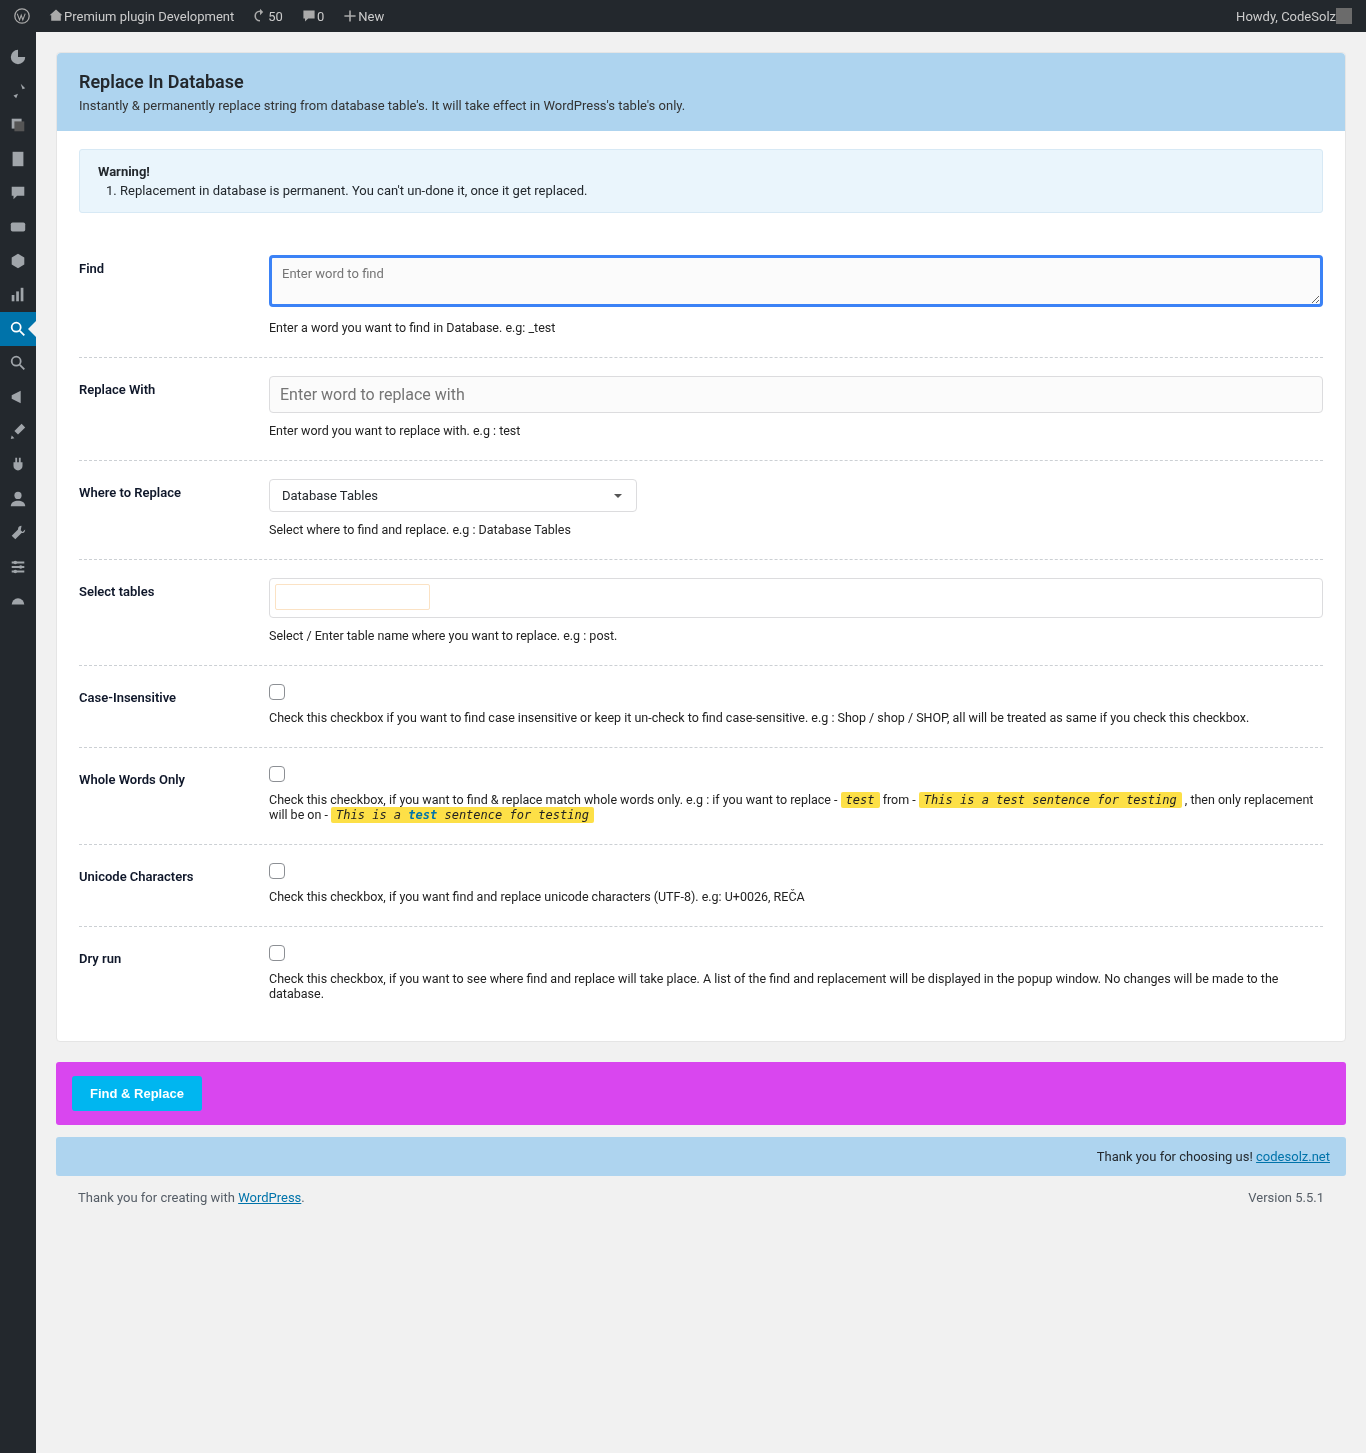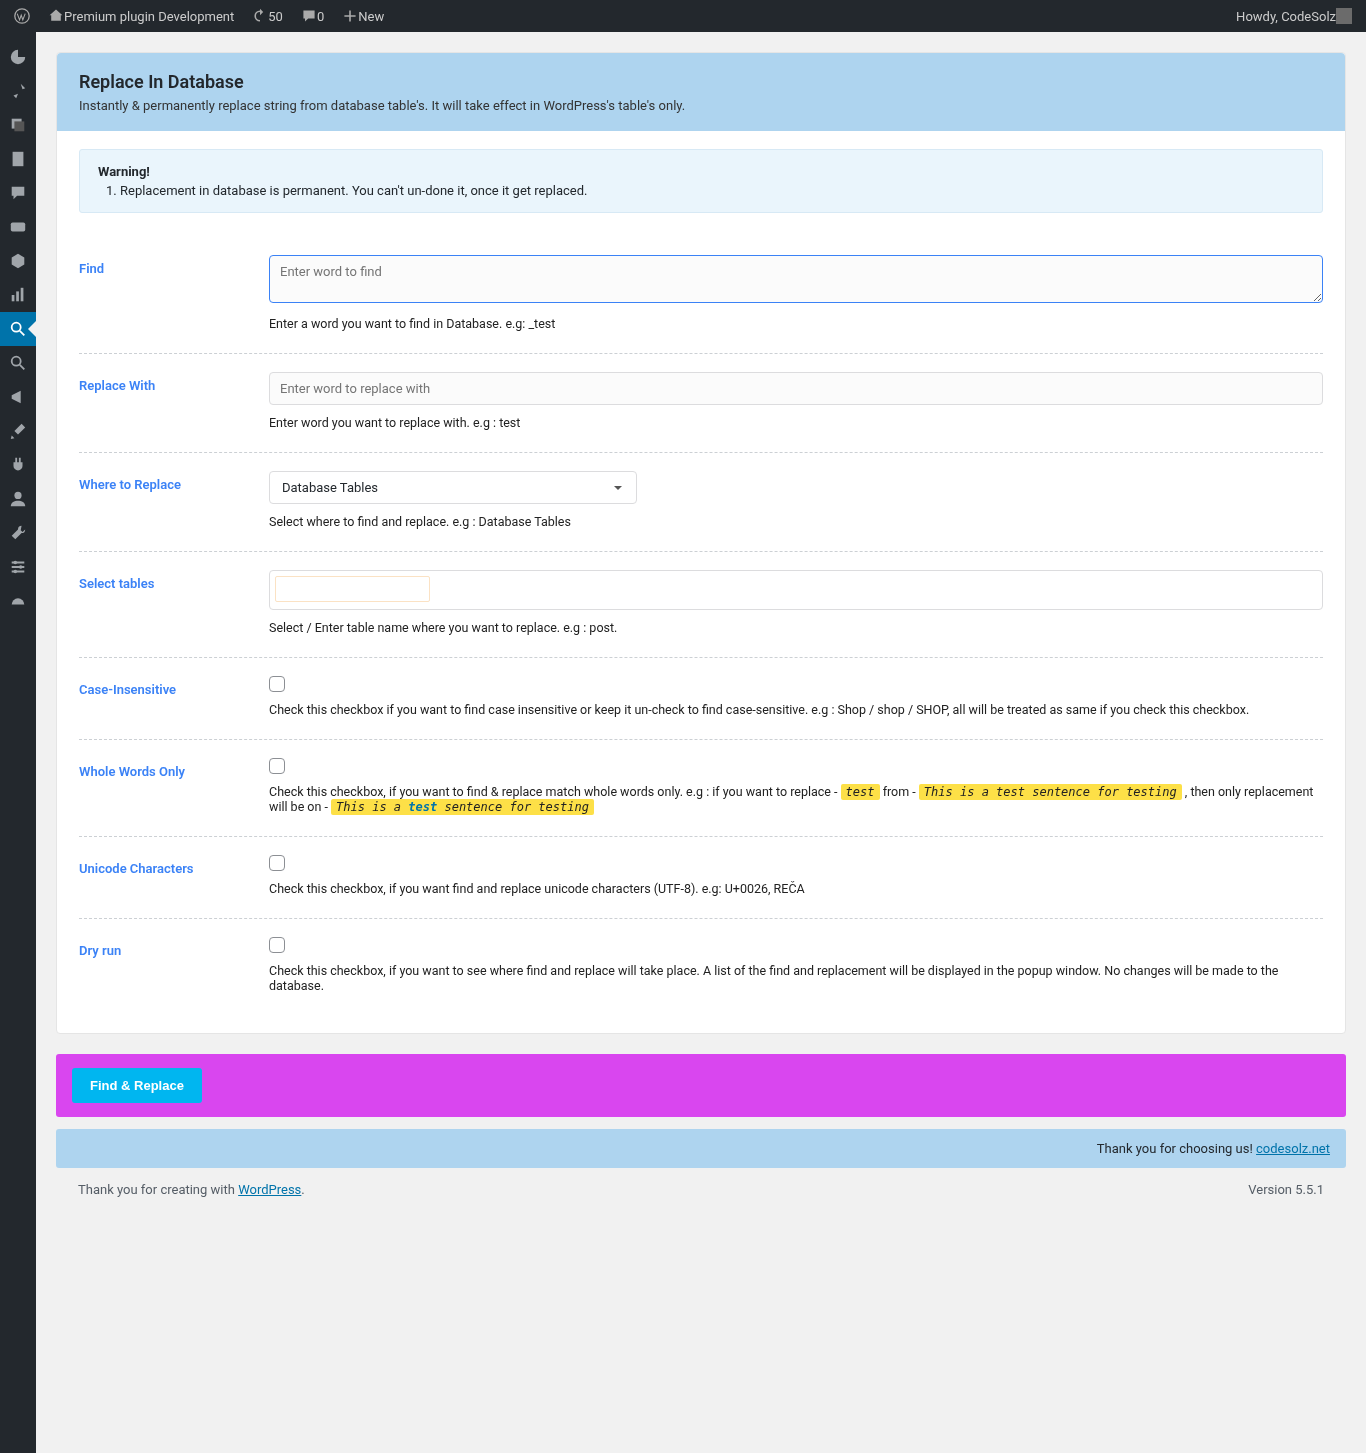--- a/index.html
+++ b/index.html
@@ -80,41 +80,41 @@
   display: flex;
   padding: 18px 0 22px 0;
   border-bottom: 1px dashed #ccd0d4;
 }
 .form-row:last-of-type { border-bottom: none; }
 .form-label {
   width: 190px;
   font-weight: 600;
   font-size: 13px;
   padding-top: 6px;
-  color: #3b82f6;
+  color: #0f172a;
 }
 .form-field { flex: 1; }
 .textarea-find {
   width: 100%;
   min-height: 44px;
   padding: 8px 10px;
-  border: 1px solid #3b82f6;
+  border: 3px solid #3b82f6;
   border-radius: 4px;
   resize: vertical;
   font-family: inherit;
   font-size: 13px;
   background: #fbfbfb;
 }
 .text-input {
   width: 100%;
   padding: 8px 10px;
   border: 1px solid #dcdcde;
   border-radius: 4px;
   font-family: inherit;
-  font-size: 13px;
+  font-size: 16px;
   background: #fbfbfb;
 }
 .help-text { font-size: 12.5px; color: #222; margin-top: 10px; }
 .help-text code, .help-text .code-chip {
   background: #fde047;
   padding: 1px 5px;
   border-radius: 2px;
   font-family: Menlo, Consolas, monospace;
   font-size: 12px;
   font-style: italic;

